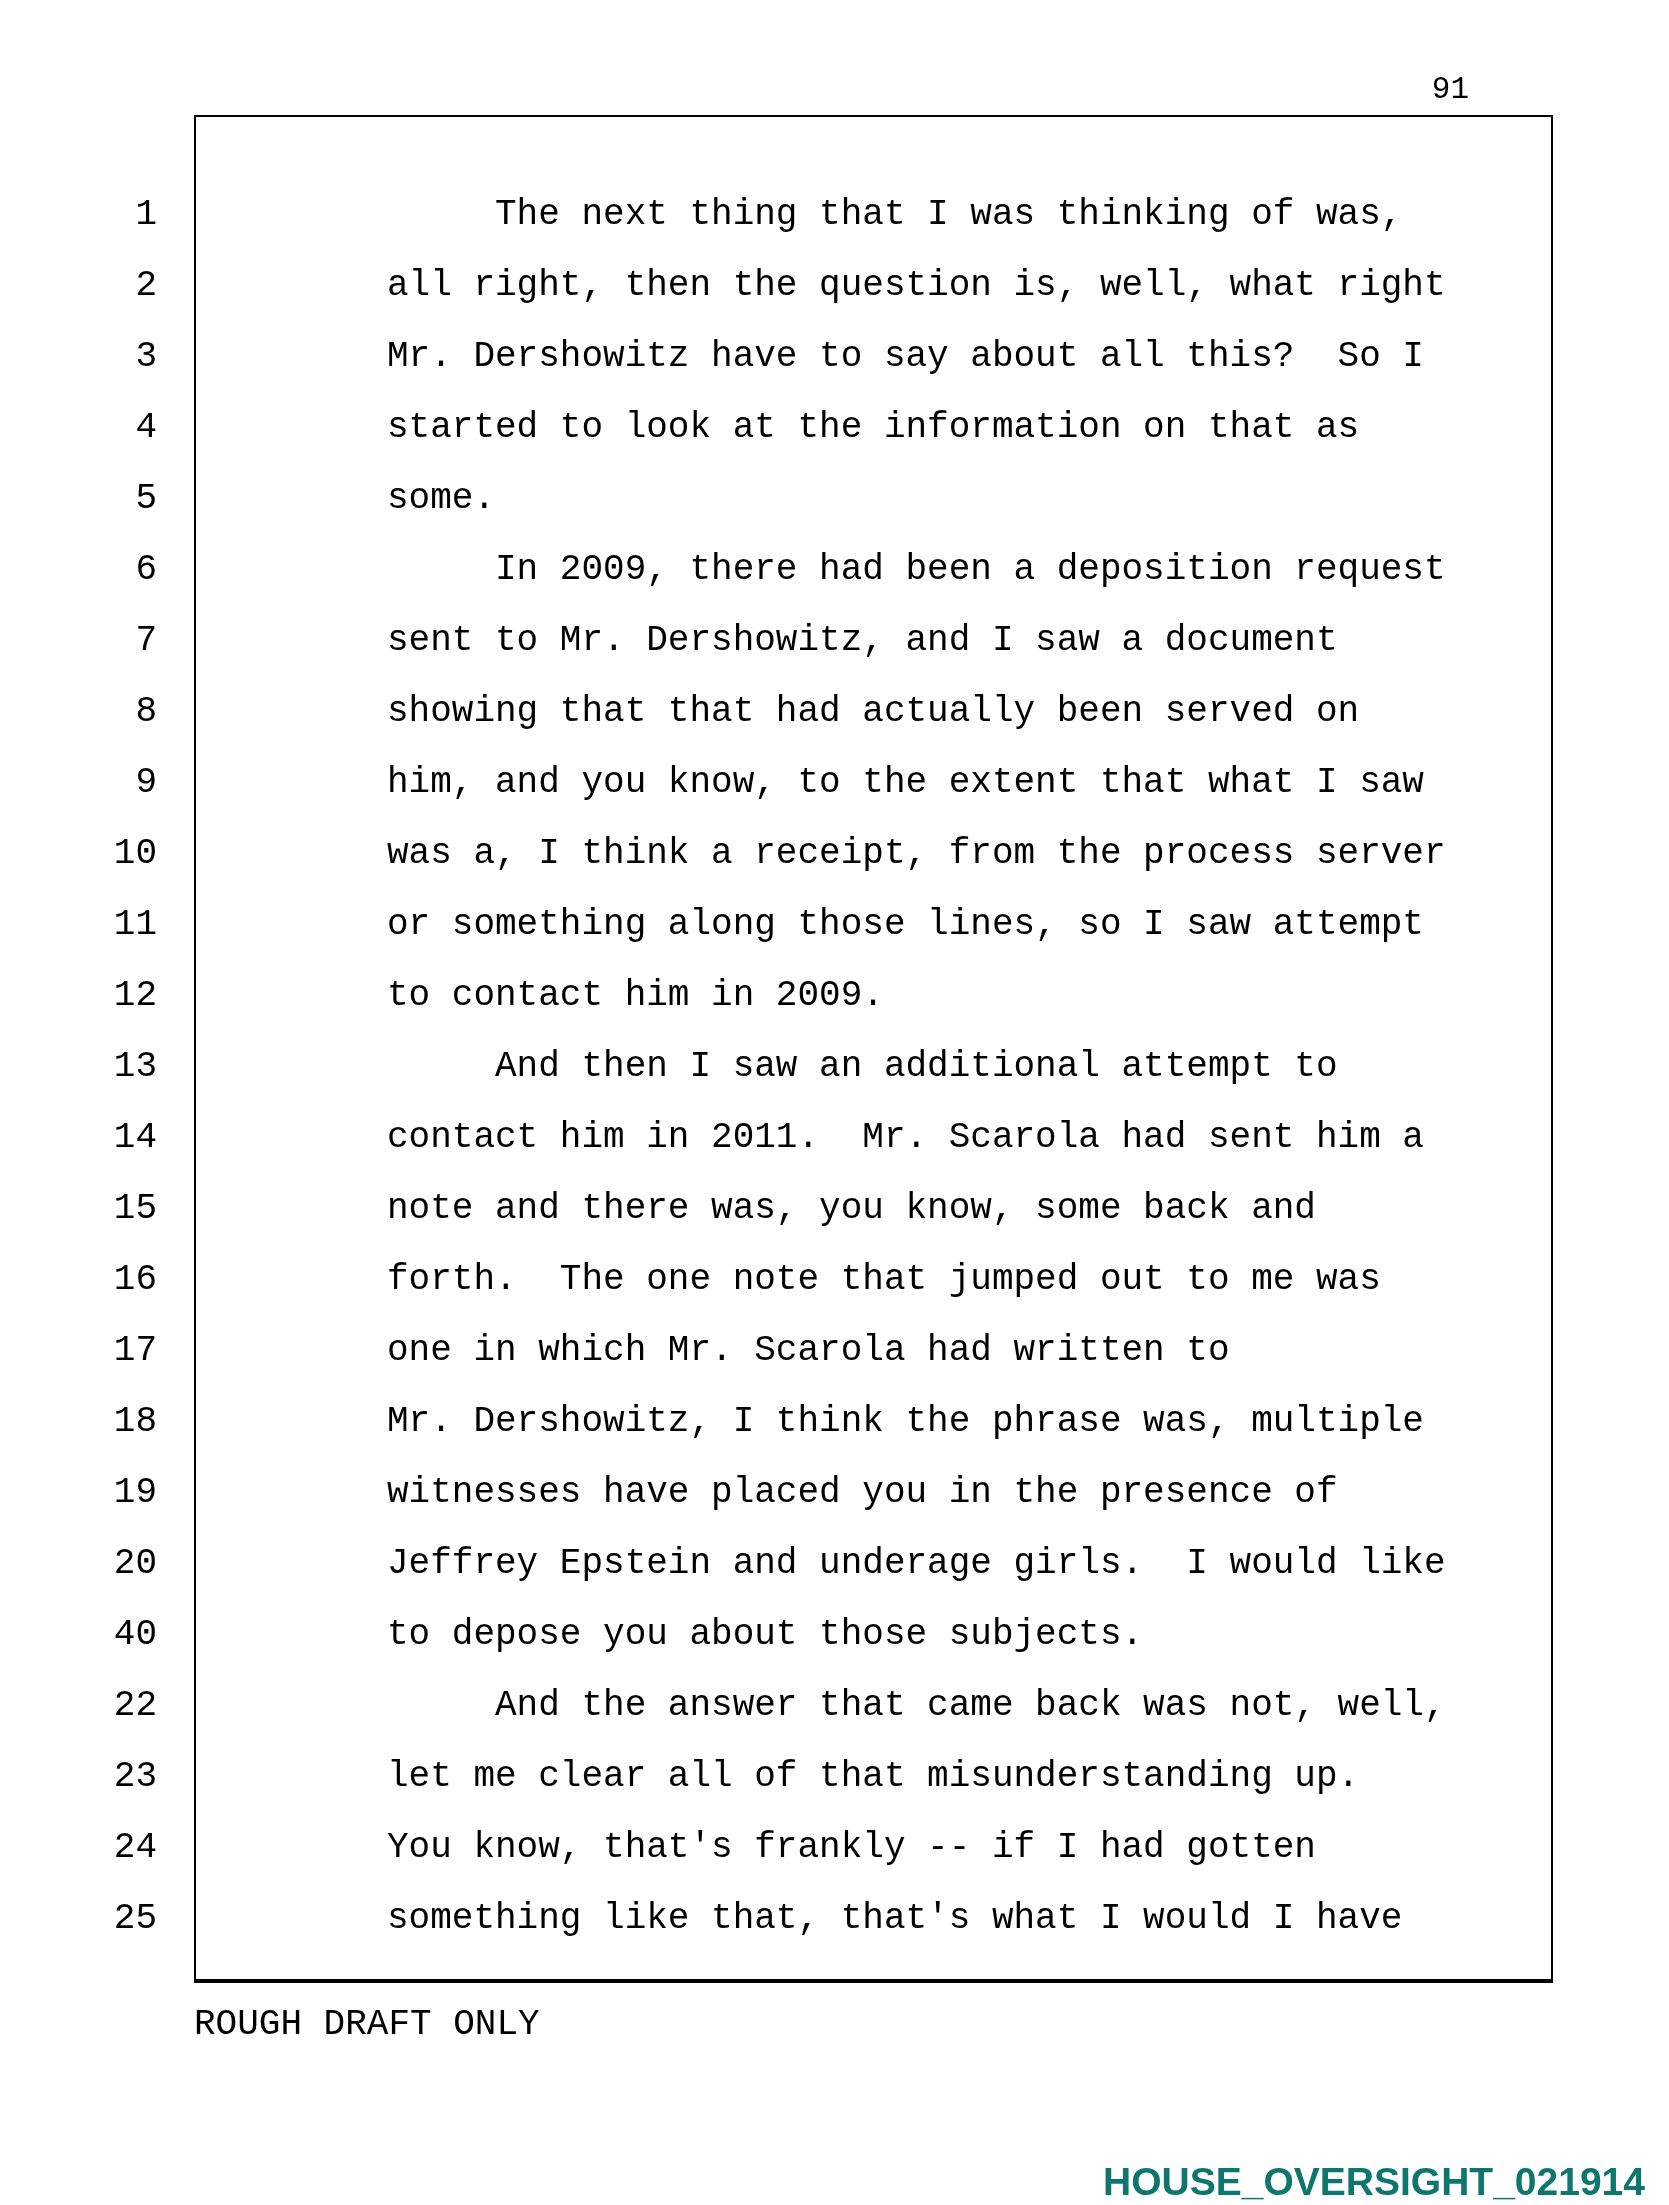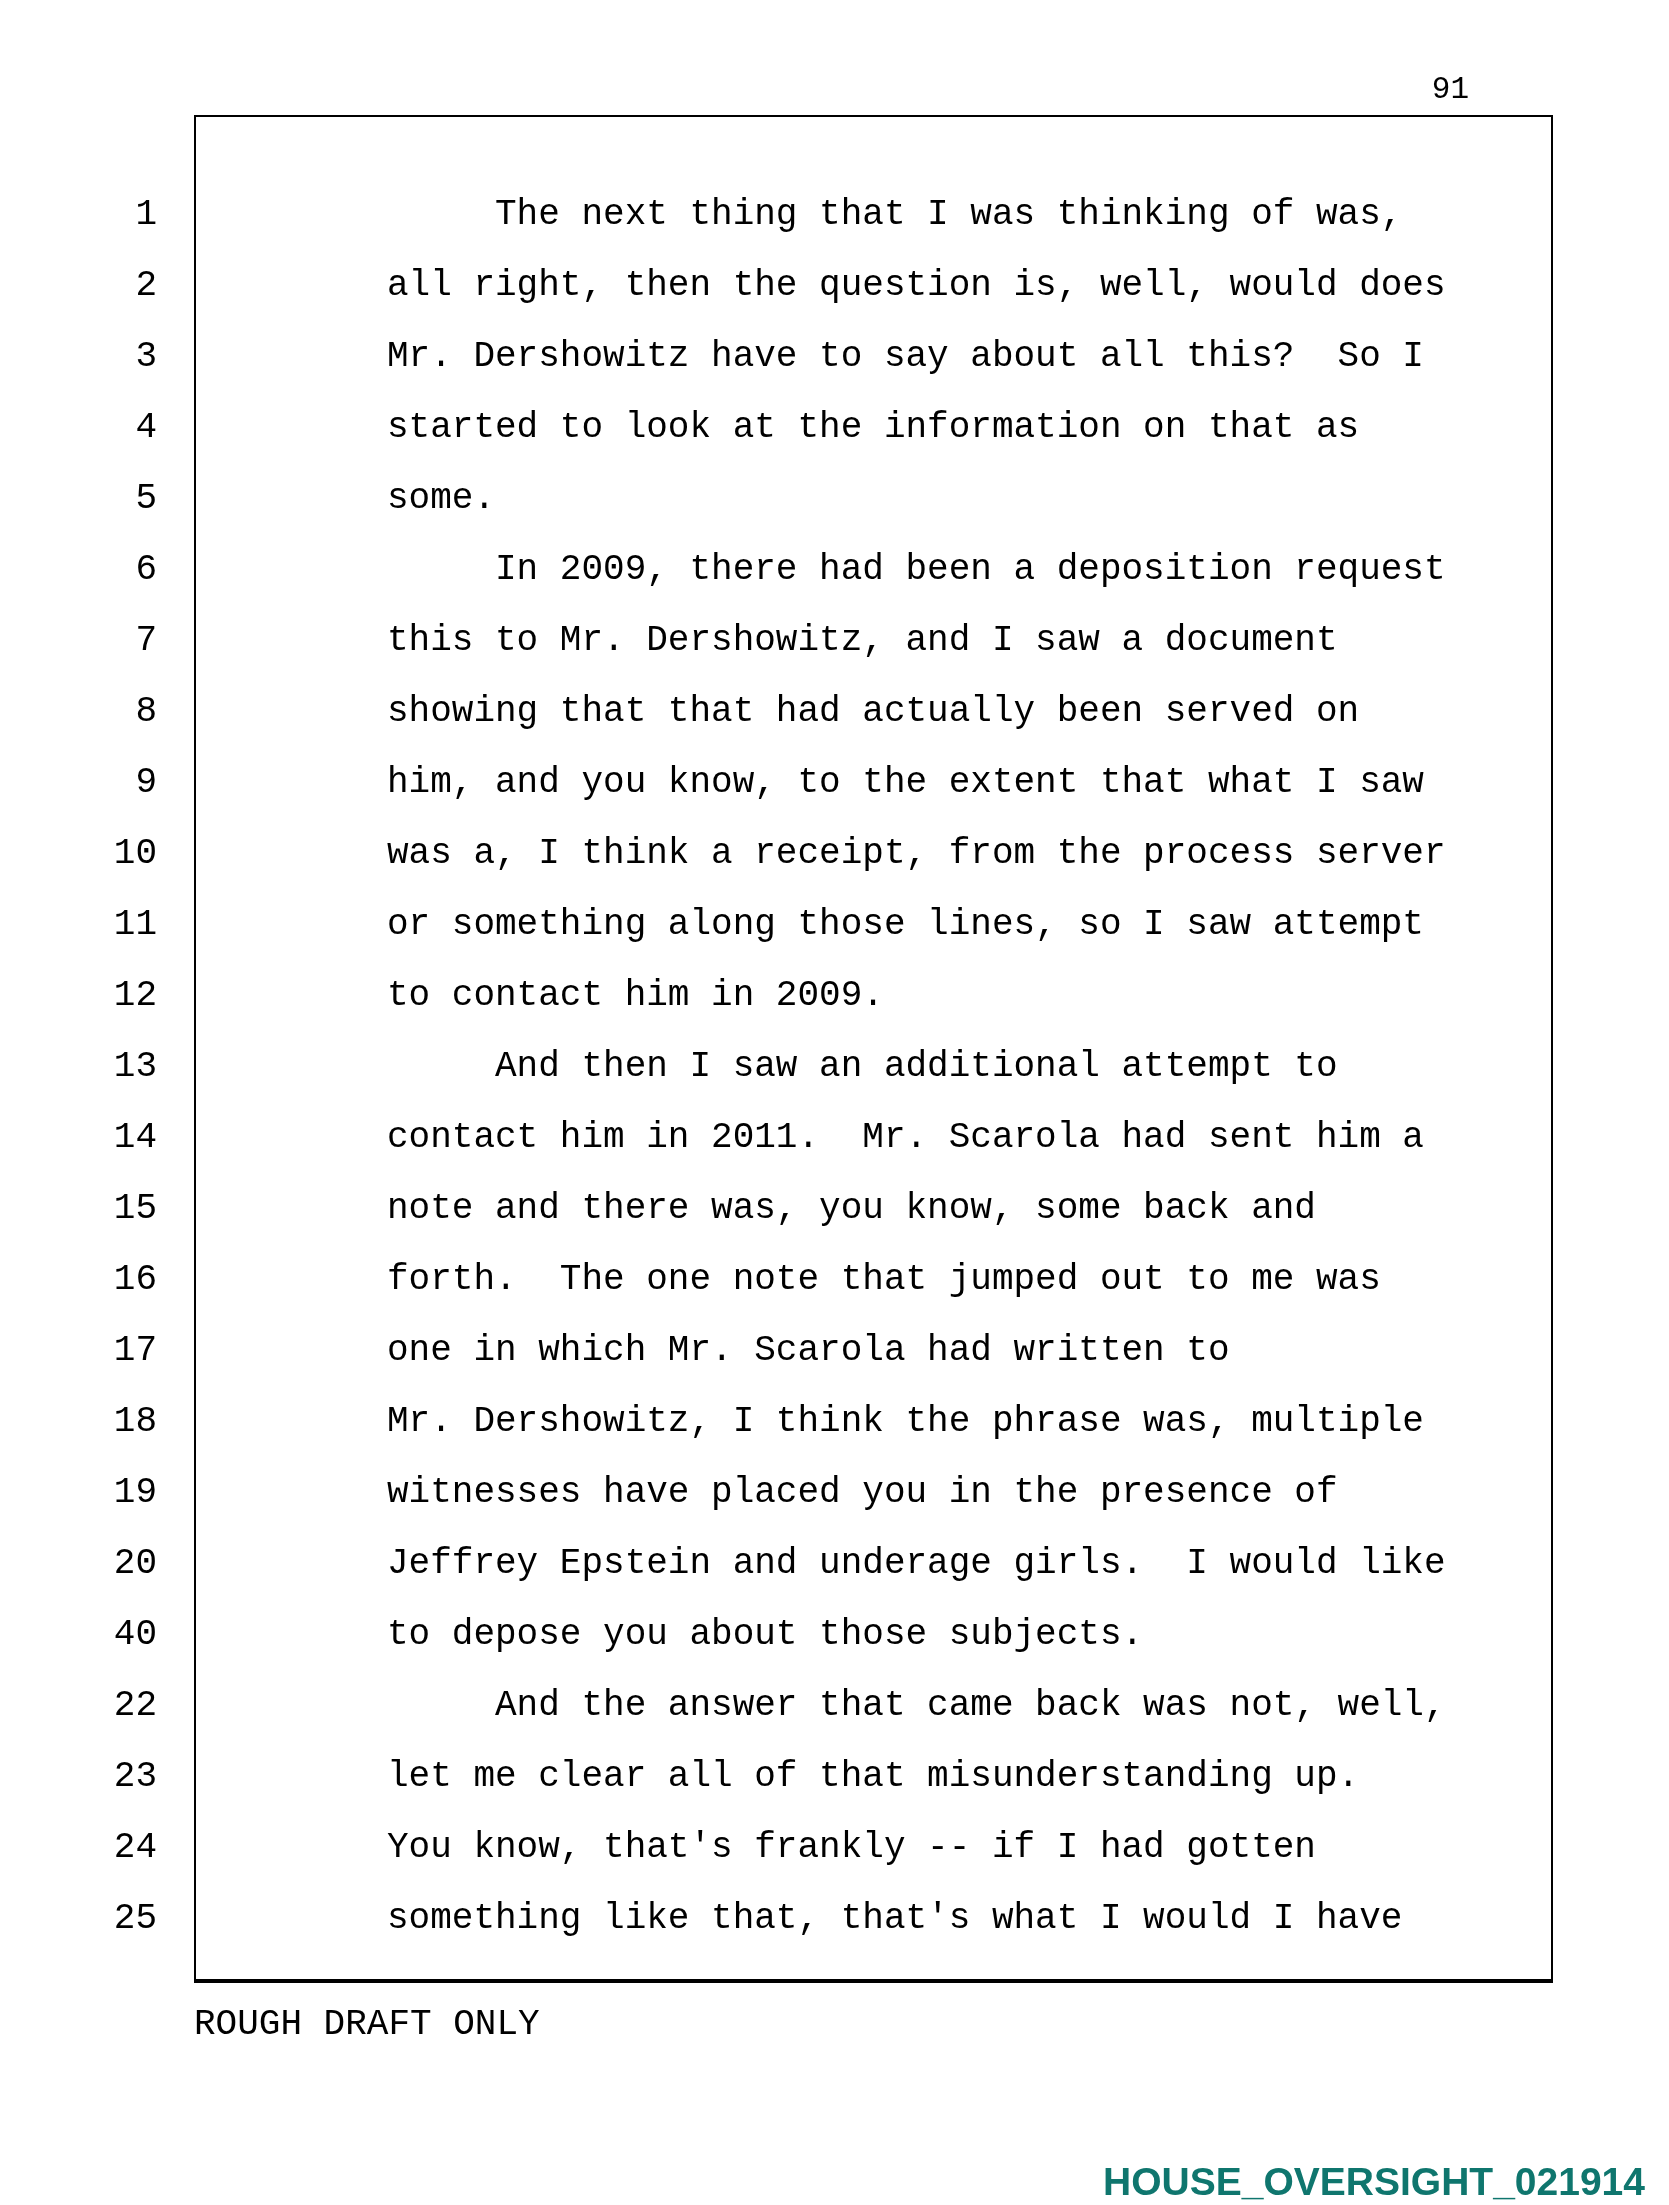--- a/index.html
+++ b/index.html
@@ -91,21 +91,21 @@
   <div class="transcript-box"></div>
 
   <div class="rows">
   <div class="row">
     <span class="num">1</span>
     <span class="txt">     The next thing that I was thinking of was,</span>
   </div>
 
   <div class="row">
     <span class="num">2</span>
-    <span class="txt">all right, then the question is, well, would does</span>
+    <span class="txt">all right, then the question is, well, what right</span>
   </div>
 
   <div class="row">
     <span class="num">3</span>
     <span class="txt">Mr. Dershowitz have to say about all this?  So I</span>
   </div>
 
   <div class="row">
     <span class="num">4</span>
     <span class="txt">started to look at the information on that as</span>
@@ -116,21 +116,21 @@
     <span class="txt">some.</span>
   </div>
 
   <div class="row">
     <span class="num">6</span>
     <span class="txt">     In 2009, there had been a deposition request</span>
   </div>
 
   <div class="row">
     <span class="num">7</span>
-    <span class="txt">this to Mr. Dershowitz, and I saw a document</span>
+    <span class="txt">sent to Mr. Dershowitz, and I saw a document</span>
   </div>
 
   <div class="row">
     <span class="num">8</span>
     <span class="txt">showing that that had actually been served on</span>
   </div>
 
   <div class="row">
     <span class="num">9</span>
     <span class="txt">him, and you know, to the extent that what I saw</span>

